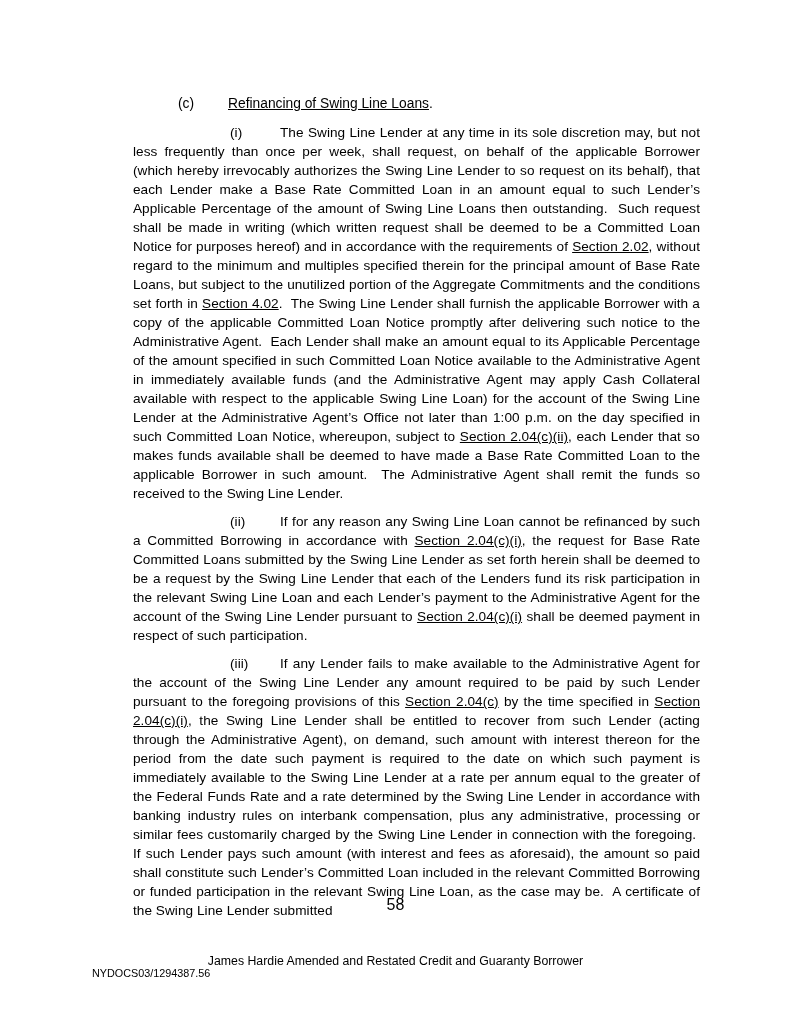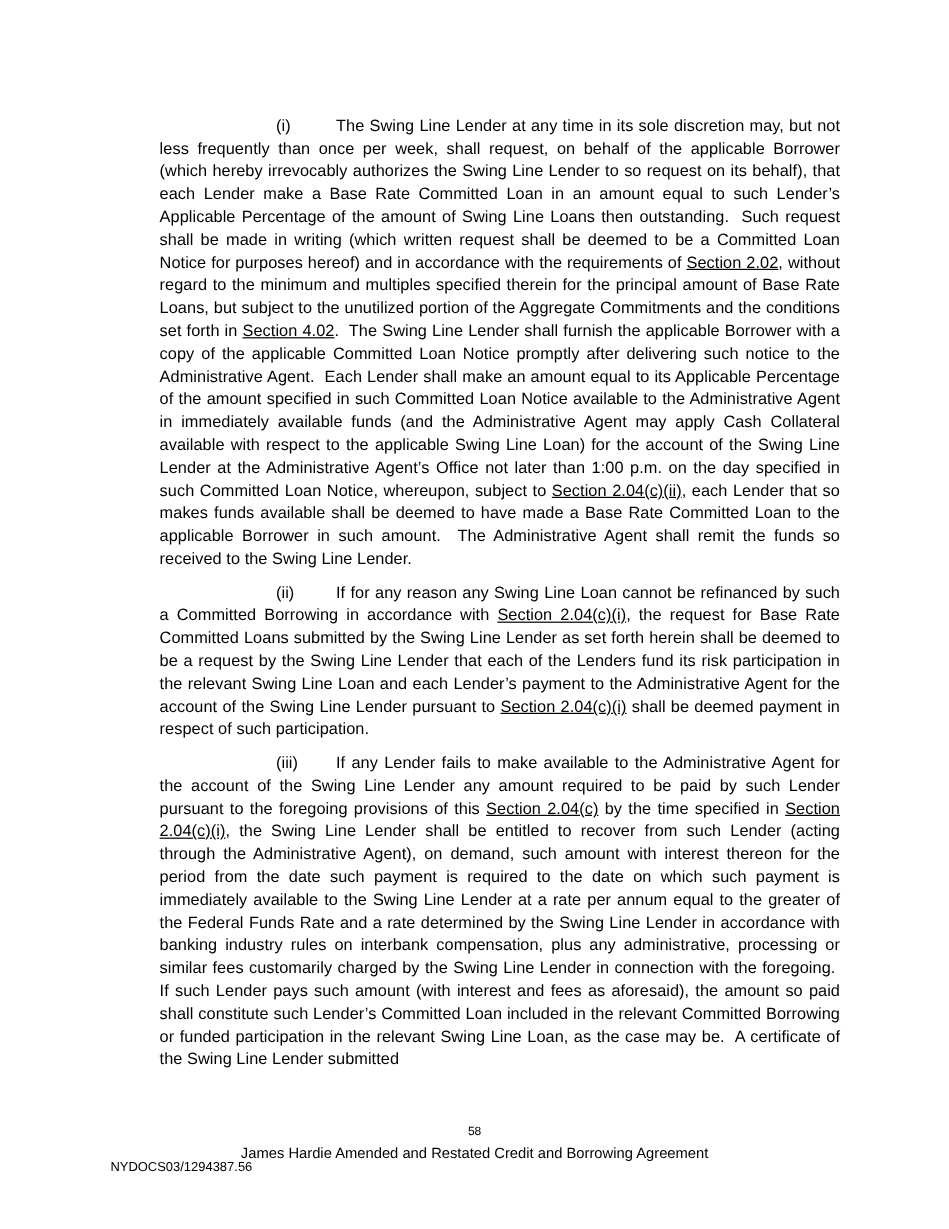--- a/index.html
+++ b/index.html
@@ -49,24 +49,24 @@
     width: 50px;
     text-indent: 0;
   }
   .u {
     text-decoration: underline;
     margin-top: 12px;
   }
   .footer-page-number {
     position: absolute;
     left: 0;
-    top: 937px;
+    top: 898px;
     width: 791px;
     text-align: center;
-    font-size: 10px;
+    font-size: 16px;
     line-height: 14px;
   }
   .footer-doc-title {
     position: absolute;
     left: 0;
     top: 955px;
     width: 791px;
     text-align: center;
     font-size: 12.3px;
     line-height: 13px;
@@ -77,32 +77,35 @@
     top: 967px;
     font-size: 10.8px;
     line-height: 12px;
   }
 </style>
 </head>
 <body>
 
 <div class="page-body">
 
+  <div class="heading">
+    <span class="h-marker">(c)</span><span class="h-title">Refinancing of Swing Line Loans</span><span>.</span>
+  </div>
 
   <p class="para">
     <span class="p-marker">(i)</span><span><span>The Swing Line Lender at any time in its sole discretion may, but not less frequently than once per week, shall request, on behalf of the applicable Borrower (which hereby irrevocably authorizes the Swing Line Lender to so request on its behalf), that each Lender make a Base Rate Committed Loan in an amount equal to such Lender’s Applicable Percentage of the amount of Swing Line Loans then outstanding.&nbsp; Such request shall be made in writing (which written request shall be deemed to be a Committed Loan Notice for purposes hereof) and in accordance with the requirements of </span><span class="u">Section 2.02</span><span>, without regard to the minimum and multiples specified therein for the principal amount of Base Rate Loans, but subject to the unutilized portion of the Aggregate Commitments and the conditions set forth in </span><span class="u">Section 4.02</span><span>.&nbsp; The Swing Line Lender shall furnish the applicable Borrower with a copy of the applicable Committed Loan Notice promptly after delivering such notice to the Administrative Agent.&nbsp; Each Lender shall make an amount equal to its Applicable Percentage of the amount specified in such Committed Loan Notice available to the Administrative Agent in immediately available funds (and the Administrative Agent may apply Cash Collateral available with respect to the applicable Swing Line Loan) for the account of the Swing Line Lender at the Administrative Agent’s Office not later than 1:00 p.m. on the day specified in such Committed Loan Notice, whereupon, subject to </span><span class="u">Section 2.04(c)(ii)</span><span>, each Lender that so makes funds available shall be deemed to have made a Base Rate Committed Loan to the applicable Borrower in such amount.&nbsp; The Administrative Agent shall remit the funds so received to the Swing Line Lender.</span></span>
   </p>
 
   <p class="para">
     <span class="p-marker">(ii)</span><span><span>If for any reason any Swing Line Loan cannot be refinanced by such a Committed Borrowing in accordance with </span><span class="u">Section 2.04(c)(i)</span><span>, the request for Base Rate Committed Loans submitted by the Swing Line Lender as set forth herein shall be deemed to be a request by the Swing Line Lender that each of the Lenders fund its risk participation in the relevant Swing Line Loan and each Lender’s payment to the Administrative Agent for the account of the Swing Line Lender pursuant to </span><span class="u">Section 2.04(c)(i)</span><span> shall be deemed payment in respect of such participation.</span></span>
   </p>
 
   <p class="para">
     <span class="p-marker">(iii)</span><span><span>If any Lender fails to make available to the Administrative Agent for the account of the Swing Line Lender any amount required to be paid by such Lender pursuant to the foregoing provisions of this </span><span class="u">Section 2.04(c)</span><span> by the time specified in </span><span class="u">Section 2.04(c)(i)</span><span>, the Swing Line Lender shall be entitled to recover from such Lender (acting through the Administrative Agent), on demand, such amount with interest thereon for the period from the date such payment is required to the date on which such payment is immediately available to the Swing Line Lender at a rate per annum equal to the greater of the Federal Funds Rate and a rate determined by the Swing Line Lender in accordance with banking industry rules on interbank compensation, plus any administrative, processing or similar fees customarily charged by the Swing Line Lender in connection with the foregoing.&nbsp; If such Lender pays such amount (with interest and fees as aforesaid), the amount so paid shall constitute such Lender’s Committed Loan included in the relevant Committed Borrowing or funded participation in the relevant Swing Line Loan, as the case may be.&nbsp; A certificate of the Swing Line Lender submitted</span></span>
   </p>
 
 </div>
 
 <div class="footer-page-number">58</div>
 
-<div class="footer-doc-title">James Hardie Amended and Restated Credit and Borrowing Agreement</div>
+<div class="footer-doc-title">James Hardie Amended and Restated Credit and Guaranty Borrower</div>
 
 <div class="footer-doc-id">NYDOCS03/1294387.56</div>
 
 </body></html>

